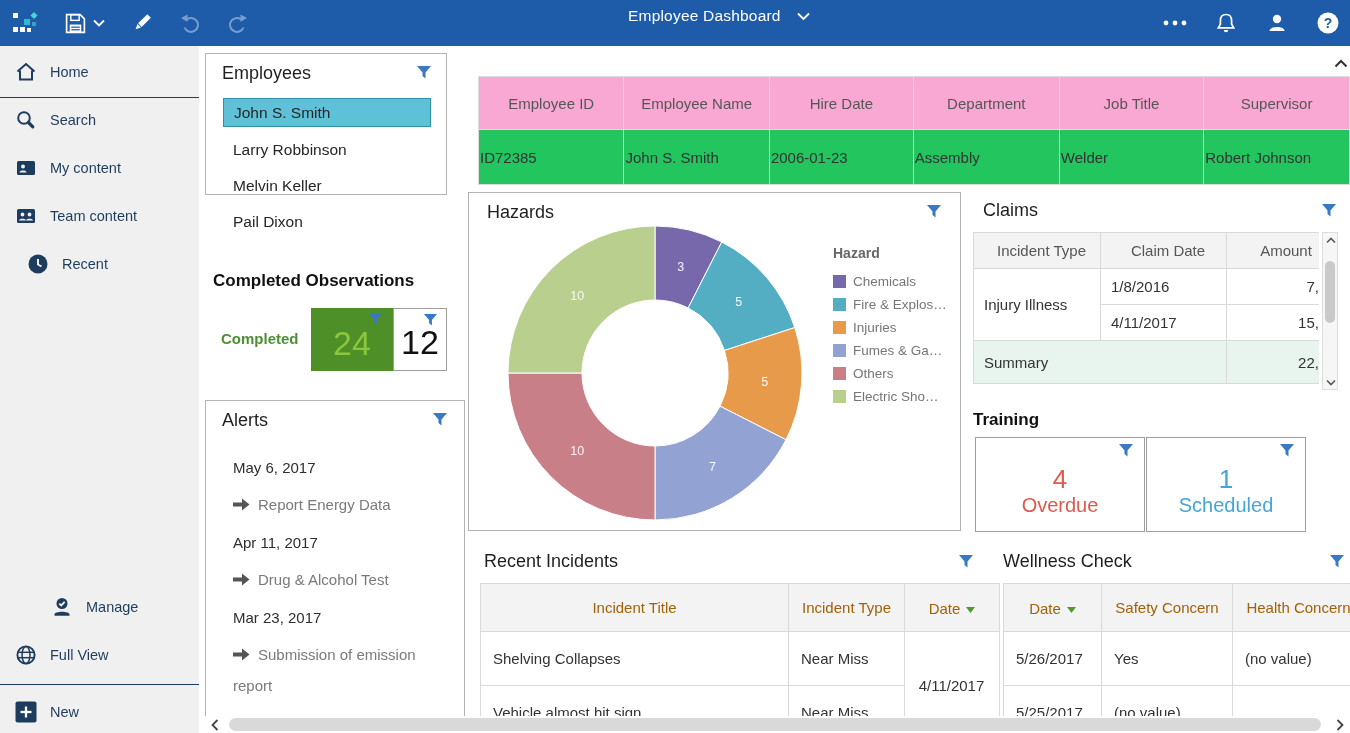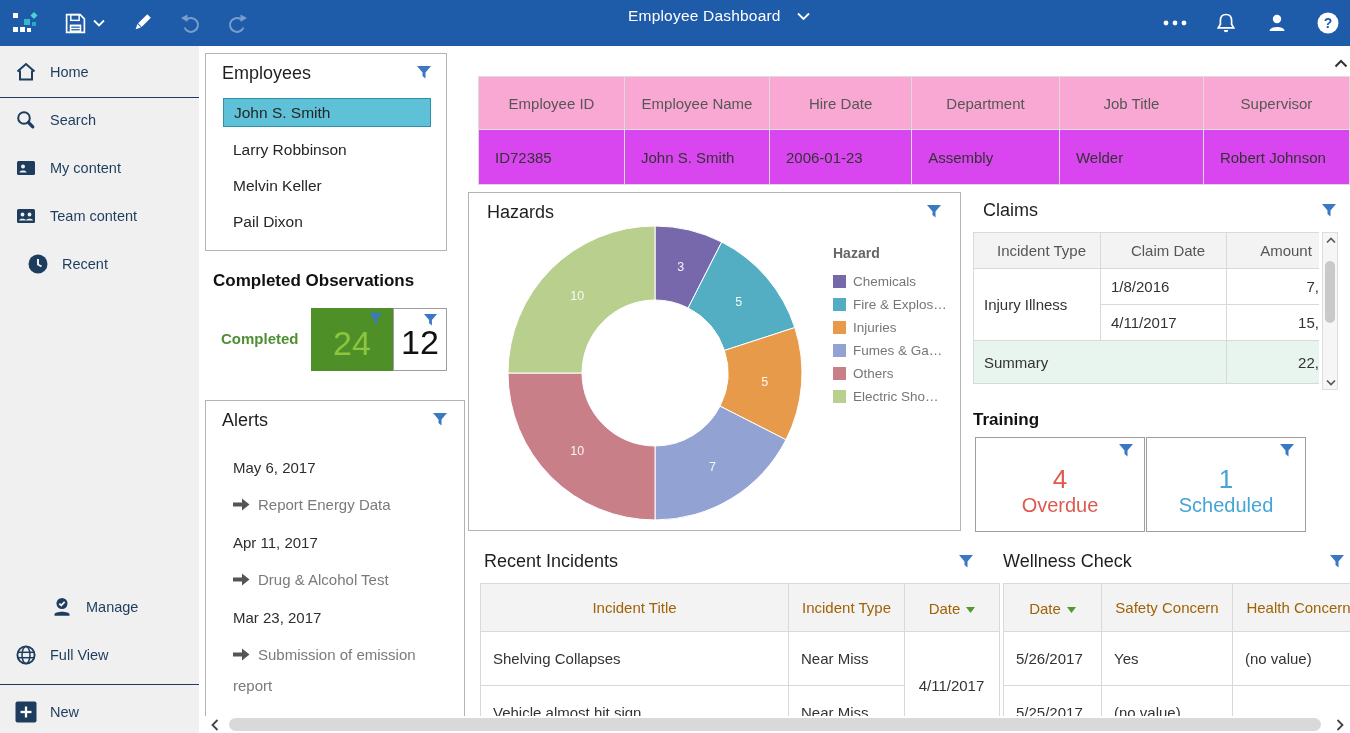--- a/index.html
+++ b/index.html
@@ -26,30 +26,30 @@
   .side-item .s-icon{width:24px;height:24px;margin-left:14px;flex:0 0 24px;}
   .side-item .s-label{margin-left:12px;font-size:14.5px;color:var(--navy,#1d3c5e);}
   .side-divider{position:absolute;left:0;width:199px;height:0;border-top:1px solid var(--navy,#1d3c5e);}
 
   
   .panel{position:absolute;background:#fff;border:1px solid #b3b3b3;box-sizing:border-box;}
   .panel-title{font-size:18px;color:#1f1f1f;}
   .funnel{position:absolute;cursor:pointer;}
 
   
-  .employees{left:205px;top:53px;width:242px;height:198px;}
+  .employees{left:205px;top:53px;width:242px;height:142px;}
   .employees .panel-title{position:absolute;left:16px;top:9px;}
   .emp-list{position:absolute;left:17px;top:40px;width:208px;list-style:none;margin:0;padding:0;}
   .emp-item{height:36px;line-height:36px;font-size:15.5px;color:#262626;padding-left:10px;cursor:pointer;}
   .emp-item.selected{height:27px;line-height:27px;background:var(--selected-teal,#5ec1d7);border:1px solid var(--selected-teal-border,#2f93a8);margin:4px 0 5px 0;}
 
   
   .emp-table{position:absolute;left:478px;top:76px;border-collapse:collapse;table-layout:fixed;}
   .emp-table th{width:147px;height:50px;background:#f9a8d4;border:1px solid #dcdcdc;font-weight:400;font-size:15px;color:#565656;text-align:center;}
-  .emp-table td{width:147px;height:52px;border:1px solid #dcdcdc;font-size:15px;color:#333;padding-left:16px;background:#d946ef;}
+  .emp-table td{width:147px;height:52px;border:1px solid #dcdcdc;font-size:15px;color:#333;background:#22c55e;}
   .page-chevron-up{position:absolute;left:1334px;top:54px;cursor:pointer;}
 
   
   .comp-title{position:absolute;left:213px;top:271px;font-size:17px;font-weight:bold;color:#111;}
   .comp-label{position:absolute;left:221px;top:330px;font-size:15px;font-weight:bold;color:var(--green-label,#4f8f34);}
   .comp-green{position:absolute;left:311px;top:308px;width:82px;height:63px;background:var(--green-box,#4e8f27);box-sizing:border-box;}
   .comp-white{position:absolute;left:393px;top:308px;width:54px;height:63px;background:#fff;border:1px solid #9e9e9e;box-sizing:border-box;}
   .comp-num{position:absolute;left:0;right:0;bottom:8px;text-align:center;font-size:34px;}
   .comp-green .comp-num{color:var(--green-number,#8cc63e);}
   .comp-white .comp-num{color:#111;}

